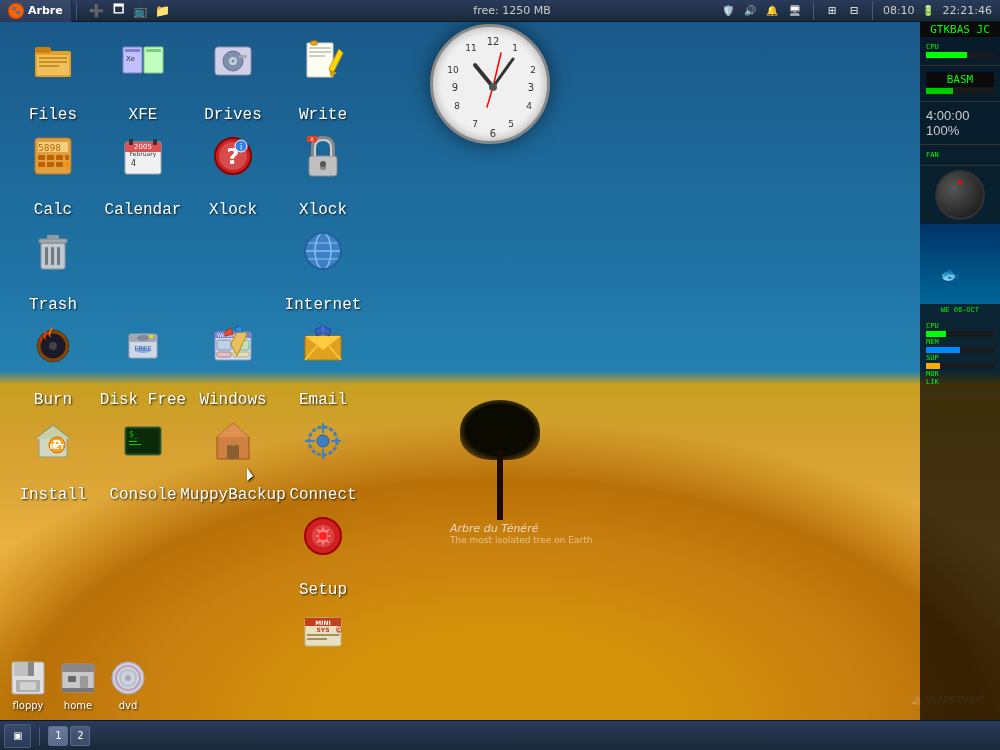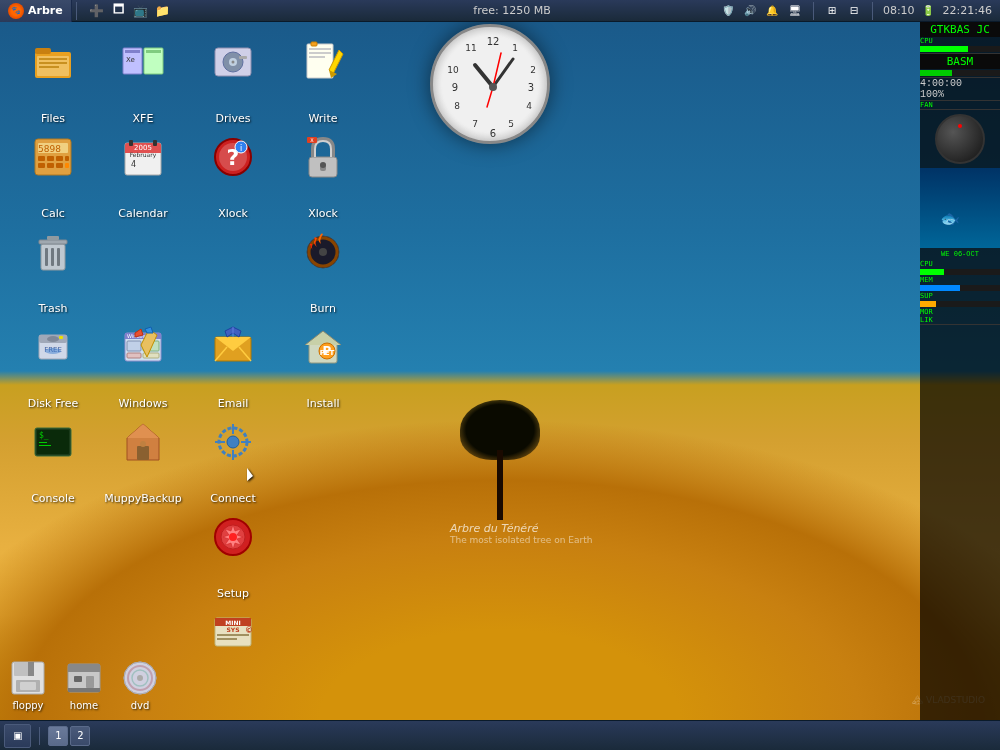--- a/index.html
+++ b/index.html
@@ -251,24 +251,25 @@
     }
     .desk-icon .icon-img {
       width: 48px;
       height: 48px;
       display: flex;
       align-items: center;
       justify-content: center;
       position: relative;
     }
     .desk-icon .icon-label {
-      font-size: 11px;
+      font-size: 16px;
       color: white;
       text-shadow: 1px 1px 2px rgba(0,0,0,0.8);
       line-height: 1.2;
+      font-family: Liberation Mono, monospace;
     }
 
     
     #clock-widget {
       position: absolute;
       top: 24px;
       left: 430px;
       width: 120px;
       height: 120px;
       z-index: 10;
@@ -299,43 +300,43 @@
       width: 80px;
       bottom: 30px;
       background: rgba(0,0,0,0.7);
       z-index: 10;
       display: flex;
       flex-direction: column;
     }
 
     .panel-section {
       border-bottom: 1px solid #333;
-      padding: 0;
+      padding: 6px;
       font-size: 8px;
       color: #0f0;
     }
     .panel-label {
       color: #0f0;
       font-size: 7px;
       font-family: monospace;
     }
     .panel-bar {
       height: 6px;
       background: #1a1a1a;
       margin: 1px 0;
       position: relative;
     }
     .panel-bar-fill {
       height: 100%;
       background: #0f0;
     }
     .panel-value {
       color: #ccc;
-      font-size: 10px;
-      font-family: Liberation Mono, monospace;
+      font-size: 13px;
+      font-family: Liberation Sans, sans-serif;
     }
 
     
     .knob {
       width: 50px;
       height: 50px;
       border-radius: 50%;
       background: radial-gradient(circle at 35% 35%, #555, #111);
       margin: 4px auto;
       border: 2px solid #333;
@@ -366,21 +367,21 @@
       bottom: 20px;
       left: 20px;
     }
 
     
     #bottom-drives {
       position: absolute;
       bottom: 35px;
       left: 0;
       display: flex;
-      gap: 16px;
+      gap: 10px;
       padding: 4px 8px;
       z-index: 10;
     }
     .drive-icon {
       display: flex;
       flex-direction: column;
       align-items: center;
       gap: 2px;
       cursor: pointer;
     }
@@ -614,20 +615,33 @@
         <rect x="8" y="10" width="28" height="4" rx="1" fill="#a0a8b0" stroke="#808890" stroke-width="1"></rect>
         <rect x="16" y="6" width="12" height="4" rx="1" fill="#909aa0"></rect>
       </svg>
     </div>
     <span class="icon-label">Trash</span>
   </div>
 
   <div></div>
   <div></div>
 
+  <div class="desk-icon">
+    <div class="icon-img">
+      <svg width="44" height="44" viewBox="0 0 44 44">
+        <circle cx="22" cy="22" r="18" fill="#4080c0" stroke="#2060a0" stroke-width="1"></circle>
+        <ellipse cx="22" cy="22" rx="8" ry="18" fill="none" stroke="#80c0ff" stroke-width="1.5"></ellipse>
+        <line x1="4" y1="22" x2="40" y2="22" stroke="#80c0ff" stroke-width="1.5"></line>
+        <line x1="6" y1="14" x2="38" y2="14" stroke="#80c0ff" stroke-width="1"></line>
+        <line x1="6" y1="30" x2="38" y2="30" stroke="#80c0ff" stroke-width="1"></line>
+        <circle cx="22" cy="22" r="18" fill="none" stroke="#2060a0" stroke-width="2"></circle>
+      </svg>
+    </div>
+    <span class="icon-label">Internet</span>
+  </div>
 
   <div class="desk-icon">
     <div class="icon-img">
       <svg width="44" height="44" viewBox="0 0 44 44">
         <circle cx="22" cy="22" r="16" fill="#1a1a2a" stroke="#444" stroke-width="1"></circle>
         <circle cx="22" cy="22" r="14" fill="none" stroke="#884400" stroke-width="3"></circle>
         <circle cx="22" cy="22" r="4" fill="#444"></circle>
         <path d="M18 8 Q20 2 22 4 Q18 10 20 14 Q16 10 18 8Z" fill="#ff6600"></path>
         <path d="M14 10 Q12 6 16 8 Q13 14 16 17 Q11 13 14 10Z" fill="#ff4400"></path>
         <path d="M10 16 Q7 13 11 14 Q10 19 13 21 Q9 17 10 16Z" fill="#ff2200"></path>

